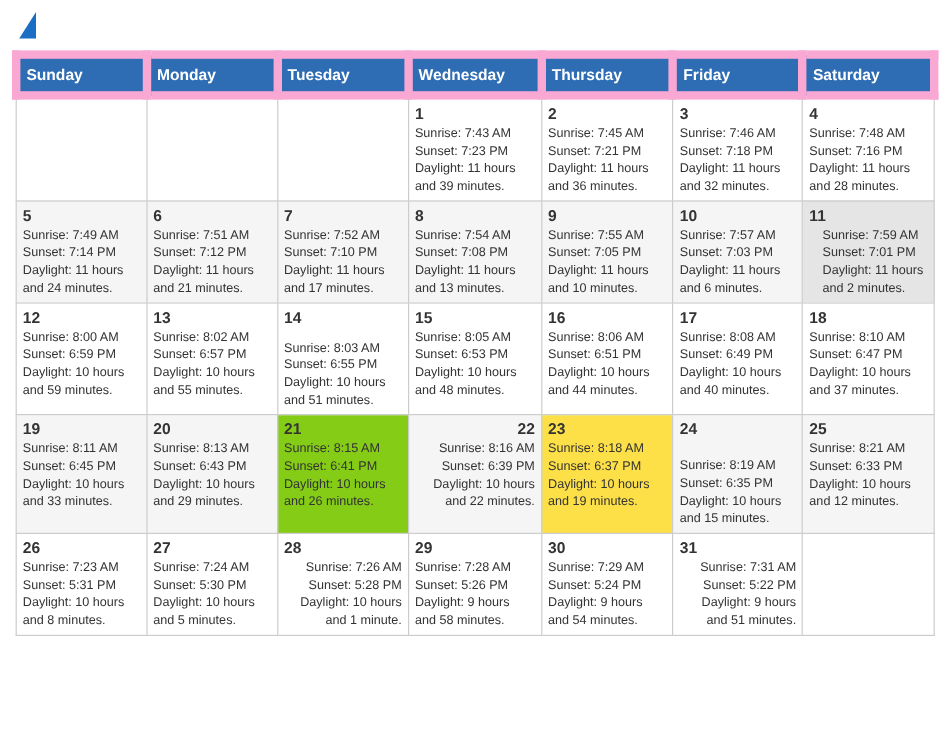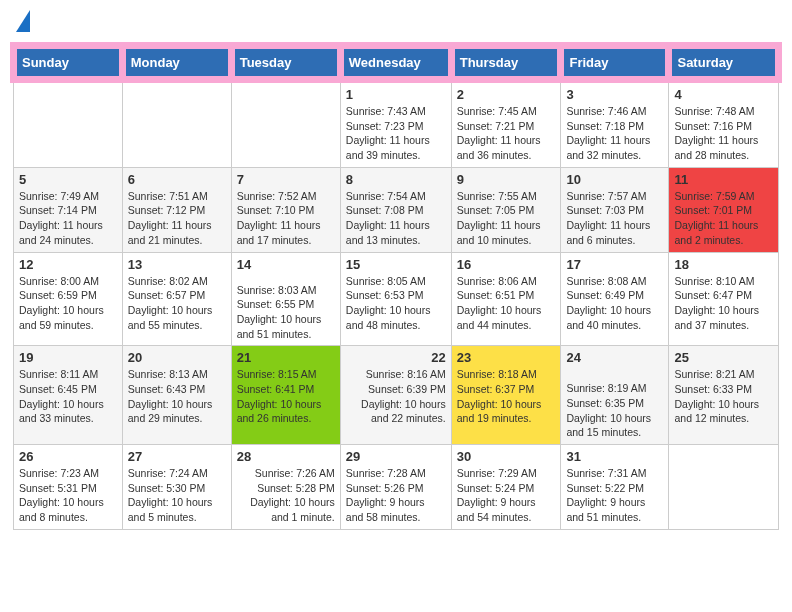--- a/index.html
+++ b/index.html
@@ -197,23 +197,23 @@
 Daylight: 11 hours
 and 10 minutes.</div>
         </td>
         <td style="background: rgb(245, 245, 245);">
           <div class="day-num">10</div>
           <div class="day-info" style="white-space: pre-line;">Sunrise: 7:57 AM
 Sunset: 7:03 PM
 Daylight: 11 hours
 and 6 minutes.</div>
         </td>
-        <td style="background: #ef4444;">
+        <td style="background: #e5e5e5;">
           <div class="day-num">11</div>
-          <div class="day-info" style="white-space: pre-line;">Sunrise: 7:59 AM
+          <div class="day-info" style="white-space: pre-line; margin-left: 11px;">Sunrise: 7:59 AM
 Sunset: 7:01 PM
 Daylight: 11 hours
 and 2 minutes.</div>
         </td>
       </tr>
       <tr>
         <td>
           <div class="day-num">12</div>
           <div class="day-info" style="white-space: pre-line;">Sunrise: 8:00 AM
 Sunset: 6:59 PM
@@ -345,21 +345,21 @@
         </td>
         <td>
           <div class="day-num">30</div>
           <div class="day-info" style="white-space: pre-line;">Sunrise: 7:29 AM
 Sunset: 5:24 PM
 Daylight: 9 hours
 and 54 minutes.</div>
         </td>
         <td>
           <div class="day-num">31</div>
-          <div class="day-info" style="white-space: pre-line;">Sunrise: 7:31 AM
+          <div class="day-info" style="white-space: pre-line; text-align: right;">Sunrise: 7:31 AM
 Sunset: 5:22 PM
 Daylight: 9 hours
 and 51 minutes.</div>
         </td>
         <td class="empty-cell"></td>
       </tr>
     </tbody>
 </table>
 
 </body></html>

